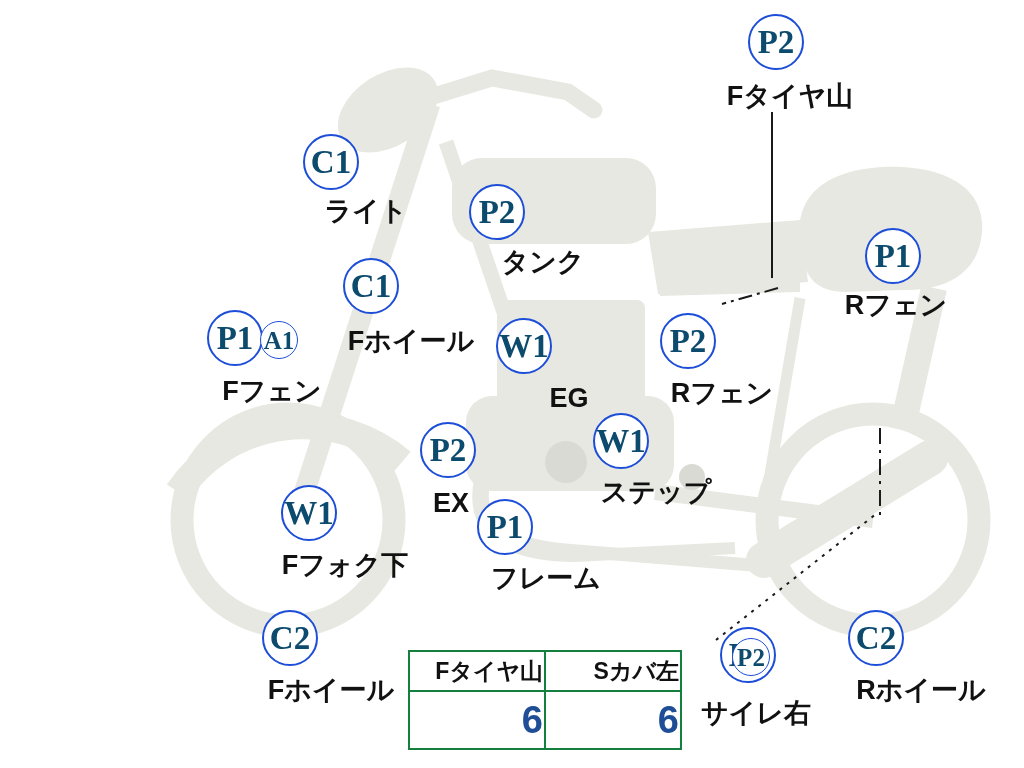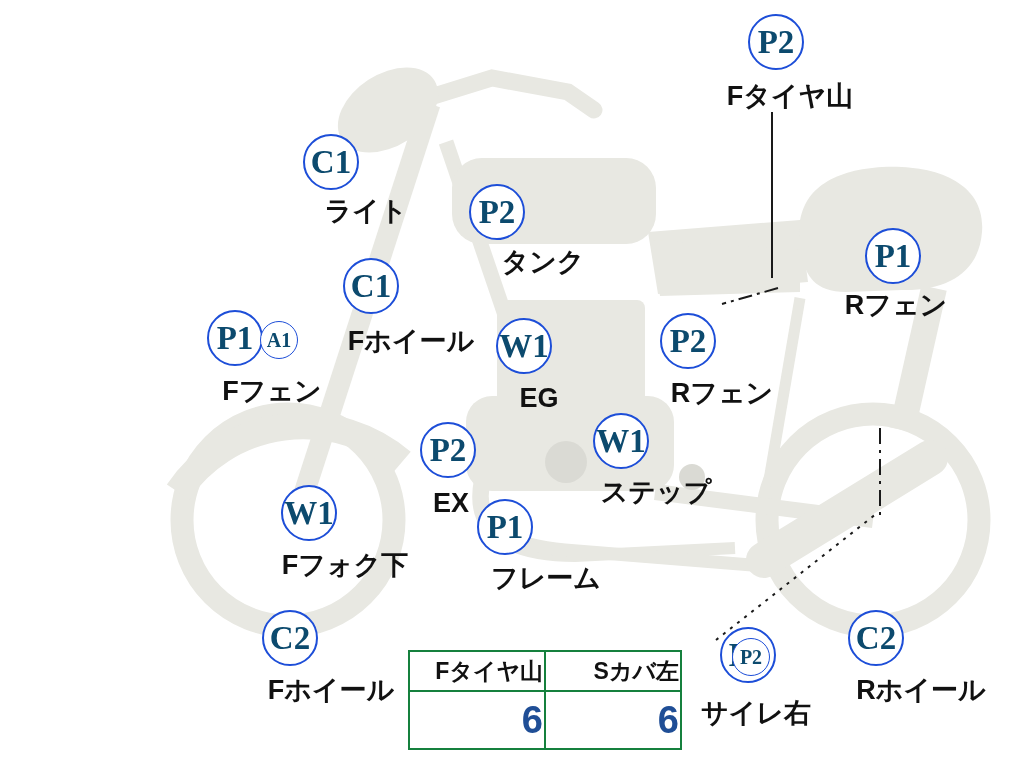--- a/index.html
+++ b/index.html
@@ -19,21 +19,21 @@
     border-radius:50%;
     background:#ffffff;
     border:2px solid #1d4ed8;
     display:flex;align-items:center;justify-content:center;
     color:#0c4a6e;
     font-size:33px;font-weight:600;
     font-family:Liberation Serif, serif;
     box-sizing:border-box;
     line-height:1;
   }
-  .badge.small{width:38px;height:38px;font-size:20px;border-width:1.5px;}
+  .badge.small{width:38px;height:38px;font-size:25px;border-width:1.5px;}
   .part-label{
     position:absolute;
     transform:translate(-50%,-50%);
     color:#111111;
     font-size:27px;font-weight:600;
     white-space:nowrap;
     line-height:1;
   }
   table.tire{
     position:absolute;left:408px;top:650px;
@@ -112,21 +112,21 @@
   </div>
 
   <div class="marker">
     <span class="badge" style="left:235px;top:338px">P1</span>
     <span class="badge small" style="left:279px;top:340px">A1</span>
     <span class="part-label" style="left:272px;top:391px">Fフェン</span>
   </div>
 
   <div class="marker">
     <span class="badge" style="left:524px;top:346px">W1</span>
-    <span class="part-label" style="left:539px;top:398px">EG</span>
+    <span class="part-label" style="left:569px;top:398px">EG</span>
   </div>
 
   <div class="marker">
     <span class="badge" style="left:688px;top:341px">P2</span>
     <span class="part-label" style="left:722px;top:393px">Rフェン</span>
   </div>
 
   <div class="marker">
     <span class="badge" style="left:893px;top:256px">P1</span>
     <span class="part-label" style="left:896px;top:305px">Rフェン</span>

